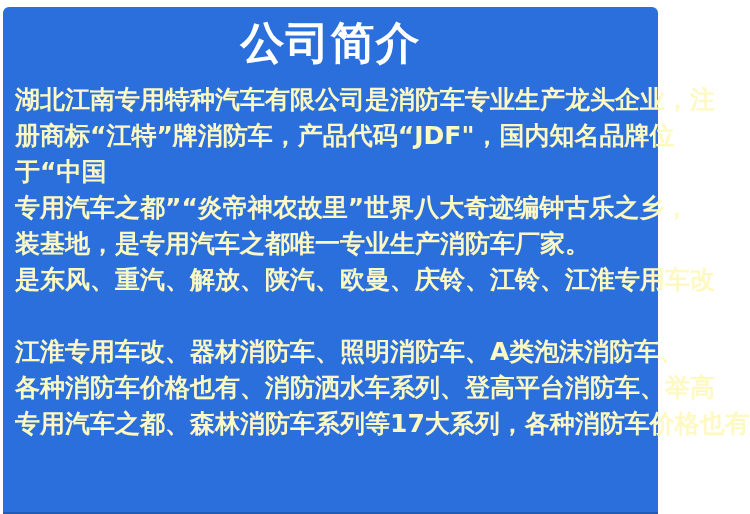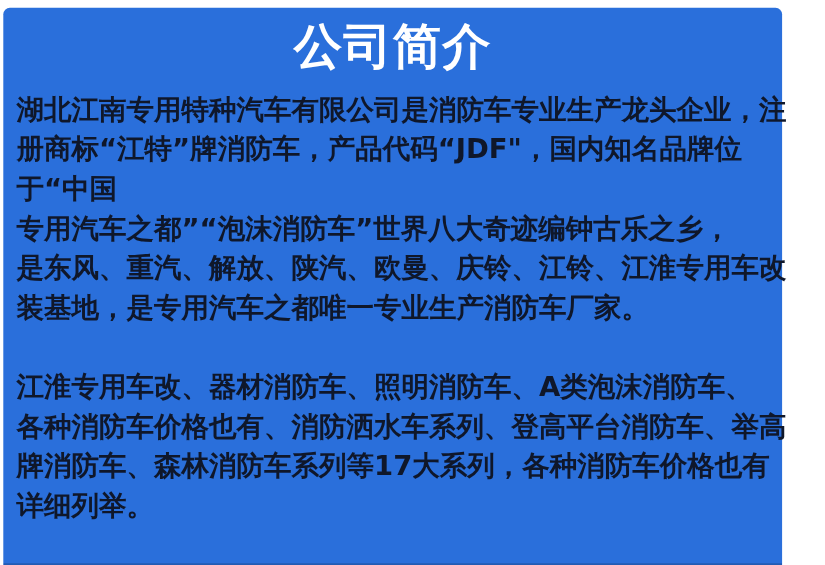--- a/index.html
+++ b/index.html
@@ -8,65 +8,64 @@
     width: 750px;
     height: 514px;
     background: #ffffff;
     overflow: hidden;
     font-family: "DejaVu Sans", "Liberation Sans", sans-serif;
   }
   .panel {
     position: absolute;
     top: 7px;
     left: 3px;
-    width: 708px;
+    width: 655px;
     height: 507px;
     background: #2a6fdb;
     border-radius: 6px 6px 0 0;
     box-sizing: border-box;
     box-shadow: inset 0 -2px 0 rgba(0,0,0,0.18);
   }
   .title {
     margin-top: 12px;
     text-align: center;
     color: #ffffff;
     font-size: 44px;
     line-height: 48px;
     font-weight: bold;
     letter-spacing: 1px;
   }
   .body-text {
     margin-top: 15px;
     padding: 0 12px;
-    color: #0f172a;
+    color: #fef9c3;
     font-weight: bold;
     font-size: 25px;
     line-height: 36px;
     letter-spacing: 0;
   }
   .paragraph { margin: 0 0 36px 0; }
   .paragraph:last-child { margin-bottom: 0; }
   .line { white-space: nowrap; }
 </style>
 </head>
 <body>
 
 <div class="panel">
   <div class="title">公司简介</div>
 
   <div class="body-text">
     <div class="paragraph">
       <div class="line">湖北江南专用特种汽车有限公司是消防车专业生产龙头企业，注</div>
       <div class="line">册商标“江特”牌消防车，产品代码“JDF"，国内知名品牌位</div>
       <div class="line">于“中国</div>
-      <div class="line">专用汽车之都”“泡沫消防车”世界八大奇迹编钟古乐之乡，</div>
+      <div class="line">专用汽车之都”“炎帝神农故里”世界八大奇迹编钟古乐之乡，</div>
+      <div class="line">装基地，是专用汽车之都唯一专业生产消防车厂家。</div>
       <div class="line">是东风、重汽、解放、陕汽、欧曼、庆铃、江铃、江淮专用车改</div>
-      <div class="line">装基地，是专用汽车之都唯一专业生产消防车厂家。</div>
     </div>
 
     <div class="paragraph">
       <div class="line">江淮专用车改、器材消防车、照明消防车、A类泡沫消防车、</div>
       <div class="line">各种消防车价格也有、消防洒水车系列、登高平台消防车、举高</div>
-      <div class="line">牌消防车、森林消防车系列等17大系列，各种消防车价格也有</div>
-      <div class="line">详细列举。</div>
+      <div class="line">专用汽车之都、森林消防车系列等17大系列，各种消防车价格也有</div>
     </div>
   </div>
 </div>
 
 </body></html>

